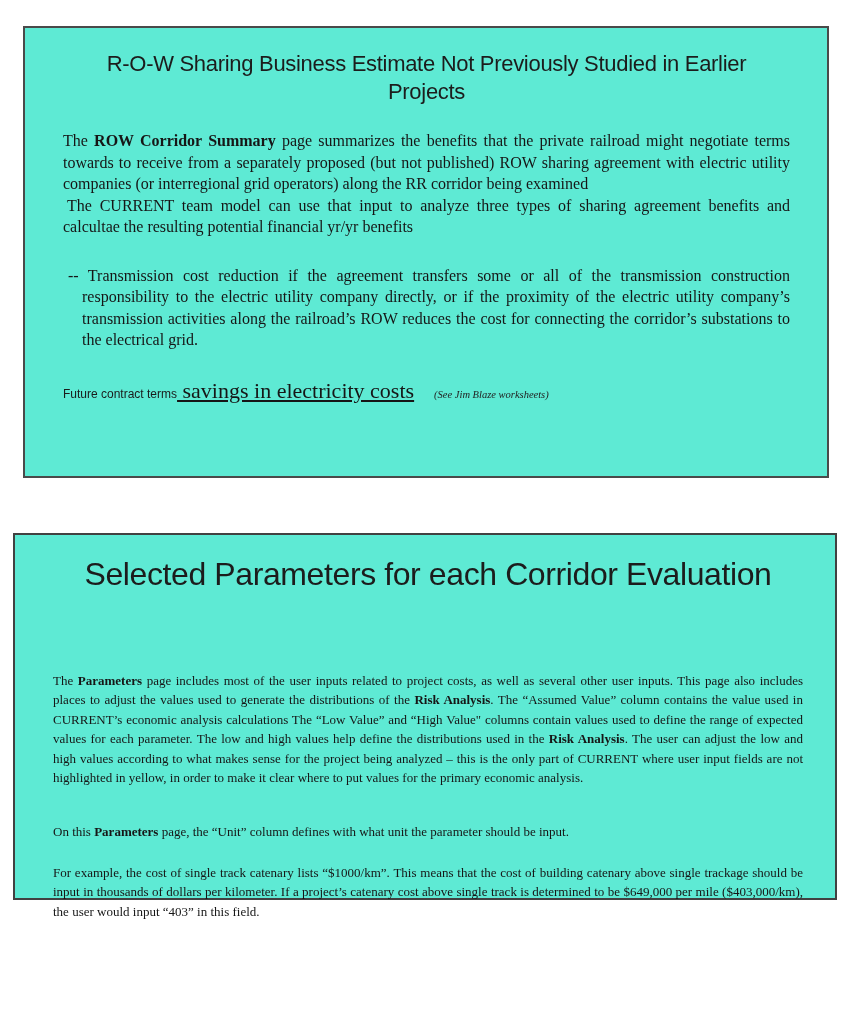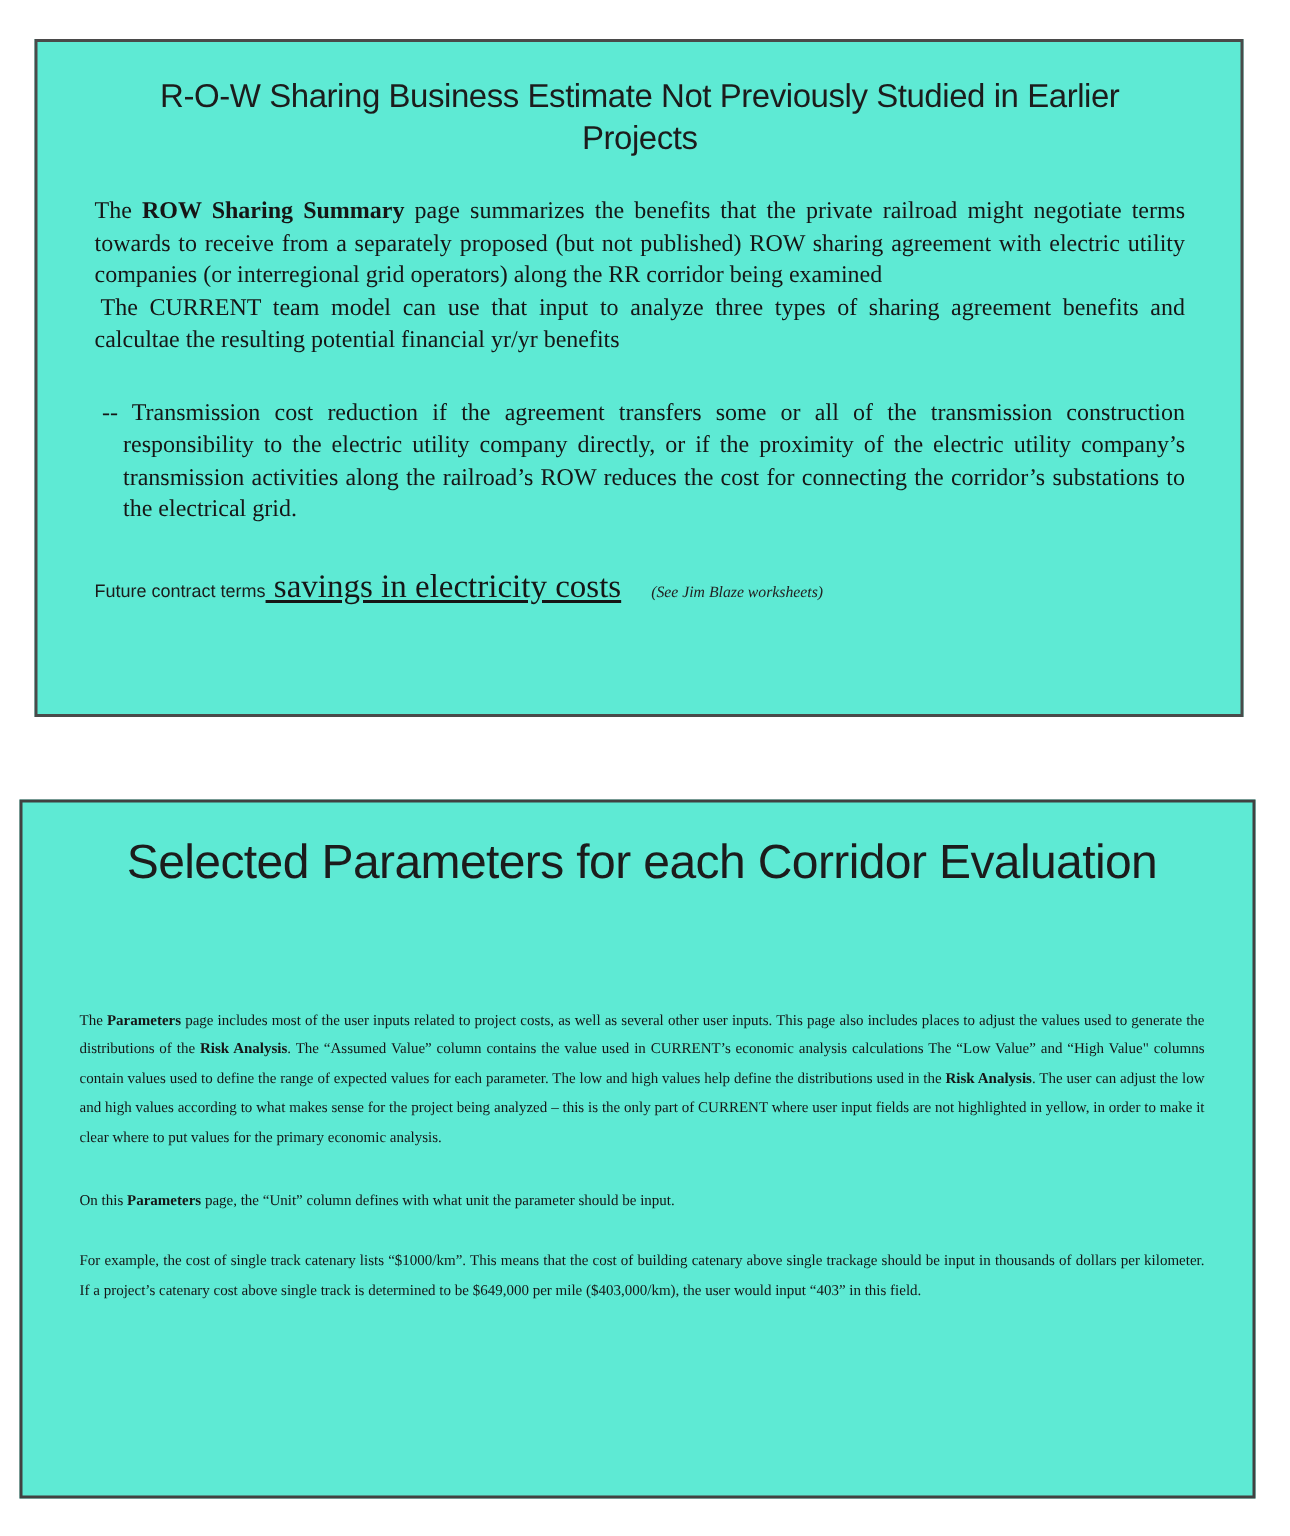--- a/index.html
+++ b/index.html
@@ -18,21 +18,21 @@
     background: #5eead4;
     border: 2px solid #4a4a4a;
   }
   .box1 {
     left: 23px; top: 26px;
     width: 806px; height: 452px;
     padding: 0 37px 0 38px;
   }
   .box2 {
     left: 13px; top: 533px;
-    width: 824px; height: 466px;
+    width: 824px; height: 367px;
     border-color: #414141;
     padding: 0 32px 0 38px;
   }
 
   .title1 {
     font-family: "Liberation Sans", sans-serif;
     font-weight: 400;
     font-size: 22px;
     line-height: 28px;
     letter-spacing: -0.3px;
@@ -84,40 +84,40 @@
   .future-note {
     font-family: Liberation Serif, serif;
     font-style: italic;
     font-size: 10.5px;
     color: #222222;
     margin-left: 20px;
   }
 
   .body2 {
     font-family: "Liberation Serif", serif;
-    font-size: 10px;
+    font-size: 13px;
     line-height: 19.4px;
     text-align: justify;
     color: #161616;
   }
   .q1 { margin-top: 77px; }
-  .q2 { margin-top: 23px; }
+  .q2 { margin-top: 35px; }
   .q3 { margin-top: 21px; }
   .q4 { margin-top: 19px; }
 
   b { font-weight: bold; }
 </style>
 </head>
 <body>
 
 <div class="page">
 
   <section class="box box1">
     <h1 class="title1">R-O-W Sharing Business Estimate Not Previously Studied in Earlier Projects</h1>
-    <p class="body1 p1"><span>The </span><b>ROW Sharing Summary</b><span> page summarizes the benefits that the private railroad might negotiate terms towards to receive from a separately proposed (but not published) ROW sharing agreement with electric utility companies (or interregional grid operators) along the RR corridor being examined</span></p>
+    <p class="body1 p1"><span>The </span><b>ROW Corridor Summary</b><span> page summarizes the benefits that the private railroad might negotiate terms towards to receive from a separately proposed (but not published) ROW sharing agreement with electric utility companies (or interregional grid operators) along the RR corridor being examined</span></p>
     <p class="body1 p2">The CURRENT team model  can use that input to analyze three types of sharing agreement benefits and calcultae the resulting potential financial yr/yr benefits</p>
     <p class="body1 bullet b2">-- Transmission cost reduction if the agreement transfers some or all of the transmission construction responsibility to the electric utility company directly, or if the proximity of the electric utility company’s transmission activities along the railroad’s ROW reduces the cost for connecting the corridor’s substations to the electrical grid.</p>
     <p class="future">
       <span class="future-sans">Future contract terms</span><span class="future-serif"> savings in electricity costs</span><span class="future-note">(See Jim Blaze worksheets)</span>
     </p>
   </section>
 
   <section class="box box2">
     <h1 class="title2">Selected Parameters for each Corridor Evaluation</h1>
     <p class="body2 q1"><span>The </span><b>Parameters</b><span> page includes most of the user inputs related to project costs, as well as several other user inputs.  This page also includes places to adjust the values used to generate the distributions of the </span><b>Risk Analysis</b><span>.  The “Assumed Value” column contains the value used in CURRENT’s economic analysis calculations  The “Low Value” and “High Value" columns contain values used to define the range of expected values for each parameter.  The low and high values help define the distributions used in the </span><b>Risk Analysis</b><span>.  The user can adjust the low and high values according to what makes sense for the project being analyzed – this is the only part of CURRENT where user input fields are not highlighted in yellow, in order to make it clear where to put values for the primary economic analysis.</span></p>

